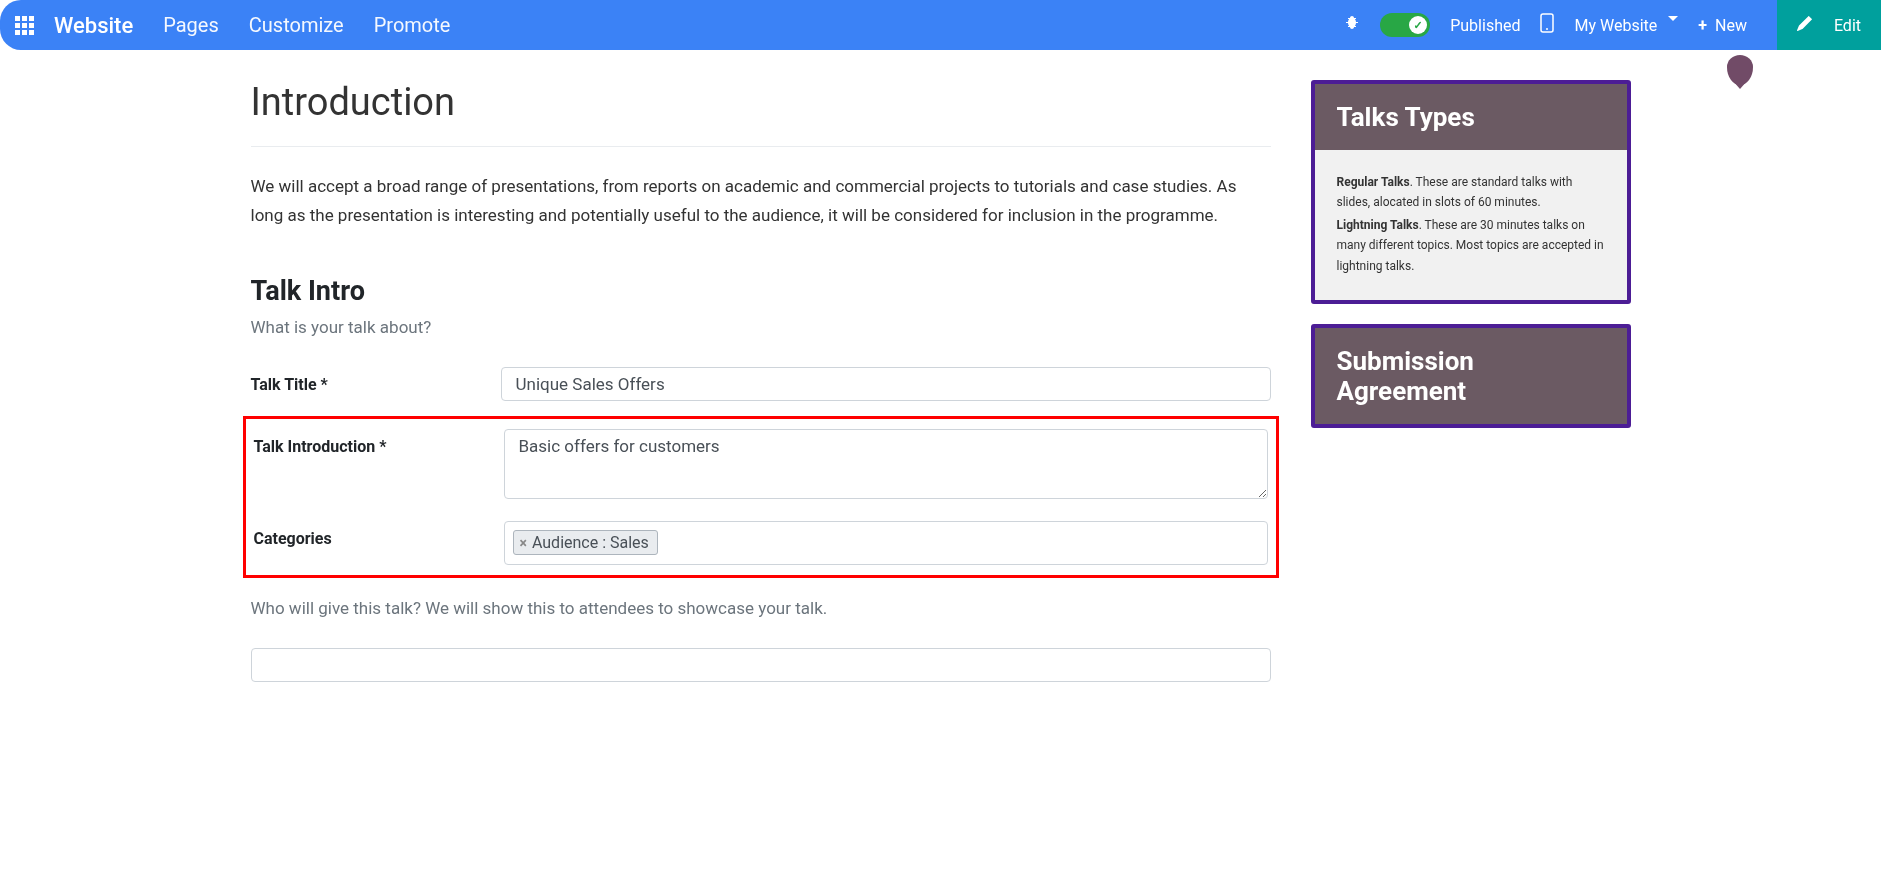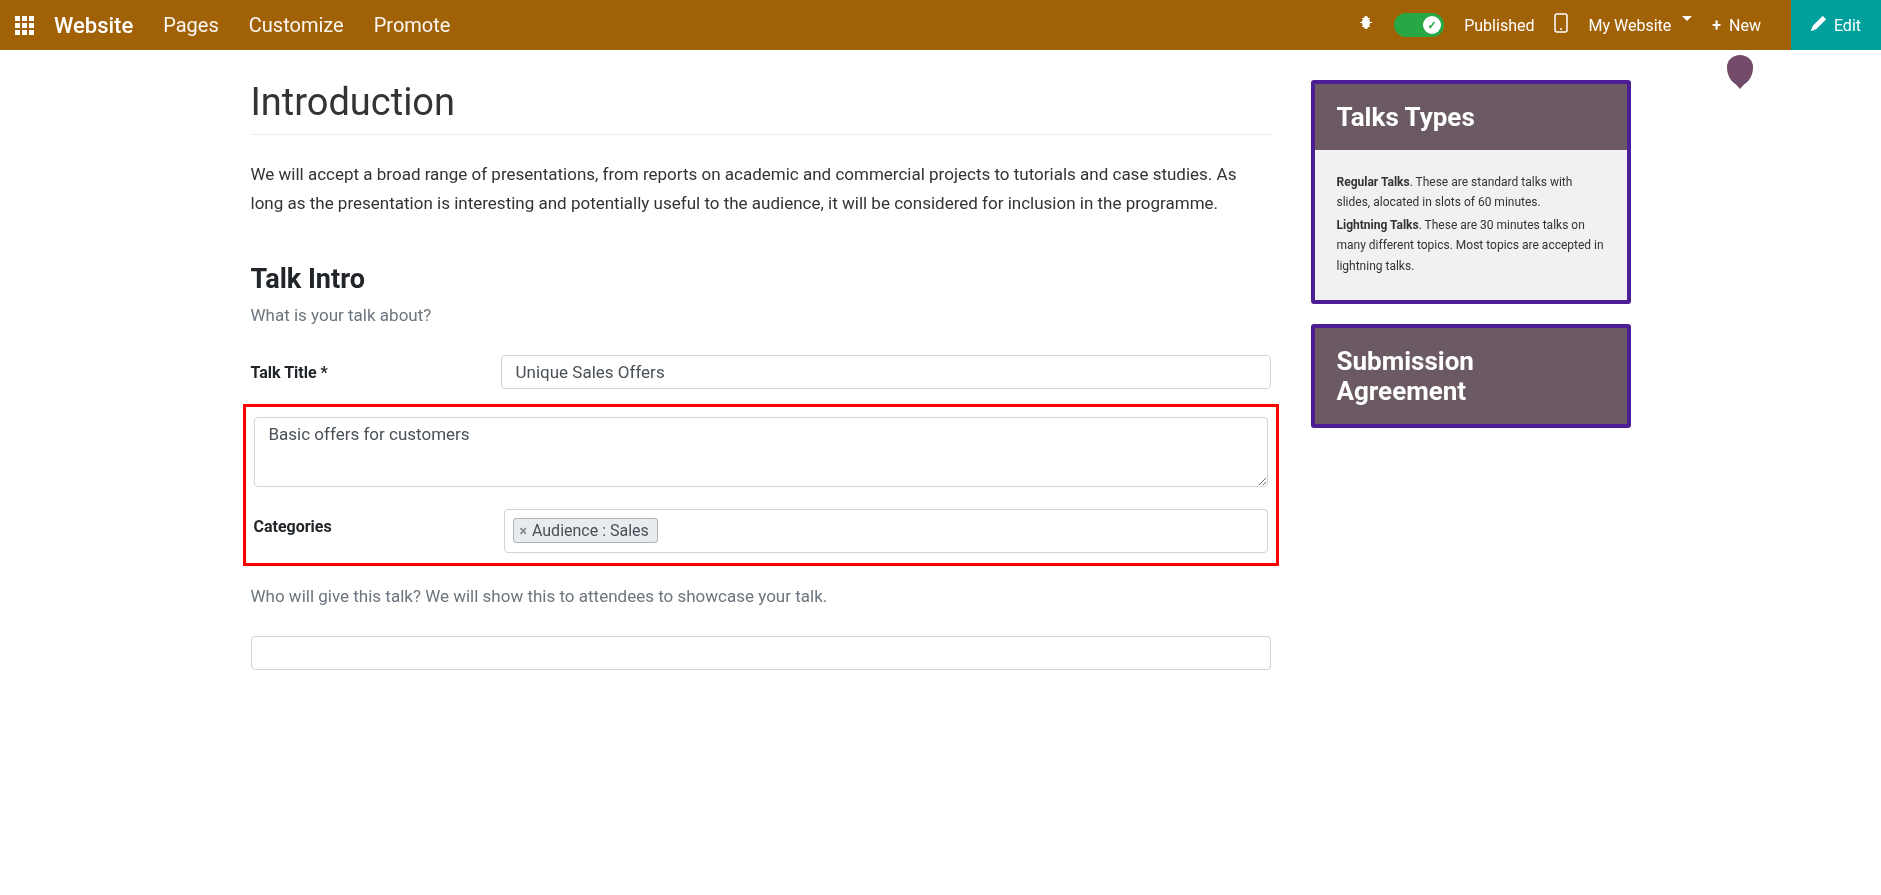--- a/index.html
+++ b/index.html
@@ -2,26 +2,27 @@
 <html><head>
   <meta charset="utf-8">
   <style>
     * { box-sizing: border-box; margin: 0; padding: 0; }
     body {
       font-family: -apple-system, BlinkMacSystemFont, "Segoe UI", Roboto, "Helvetica Neue", Arial, sans-serif;
       background: #ffffff;
       color: #212529;
     }
     .navbar {
-      background: #a16207;
+      background: #3b82f6;
       height: 50px;
       display: flex;
       align-items: center;
       padding: 0 15px;
       color: #fff;
+      border-radius: 21px;
     }
     .navbar-left { display: flex; align-items: center; flex: 1; }
     .navbar-right { display: flex; align-items: center; gap: 20px; }
     .apps-icon {
       display: grid;
       grid-template-columns: repeat(3, 5px);
       grid-template-rows: repeat(3, 5px);
       gap: 2px;
       margin-right: 20px;
       cursor: pointer;
@@ -50,21 +51,21 @@
       border-right: 5px solid transparent;
       border-top: 5px solid #fff;
     }
     .new-btn { display: flex; align-items: center; gap: 8px; cursor: pointer; }
     .plus-icon { font-size: 16px; font-weight: bold; }
     .edit-btn {
       background: #00A09D;
       height: 50px;
       display: flex;
       align-items: center;
-      gap: 8px;
+      gap: 22px;
       padding: 16px 20px;
       margin-left: 10px;
       margin-right: -15px;
       cursor: pointer;
       justify-content: space-between;
     }
     .pencil-icon svg { fill: #fff; }
     .drop-indicator {
       position: absolute;
       top: 55px;
@@ -90,21 +91,21 @@
       padding: 30px 10px 0;
       display: flex;
       gap: 40px;
     }
     .main-col { flex: 1; }
     .side-col { width: 320px; }
     h1.page-title {
       font-size: 38px;
       font-weight: 400;
       color: #333;
-      padding-bottom: 10px;
+      padding-bottom: 22px;
       border-bottom: 1px solid #e9ecef;
       margin-bottom: 25px;
     }
     .intro-text {
       font-size: 17px;
       line-height: 1.7;
       color: #333;
       margin-bottom: 45px;
     }
     h2.section-title {
@@ -262,20 +263,21 @@
 
     <div class="form-row">
       <div class="form-label">Talk Title *</div>
       <div class="form-field">
         <input type="text" class="text-input" value="Unique Sales Offers" style="">
       </div>
     </div>
 
     <div class="highlight-box">
       <div class="form-row">
+        <div class="form-label">Talk Introduction *</div>
         <div class="form-field">
           <textarea class="textarea-input" style="">Basic offers for customers</textarea>
         </div>
       </div>
       <div class="form-row">
         <div class="form-label">Categories</div>
         <div class="form-field">
           <div class="tag-input">
             <span class="tag">
               <span class="tag-x">×</span>

